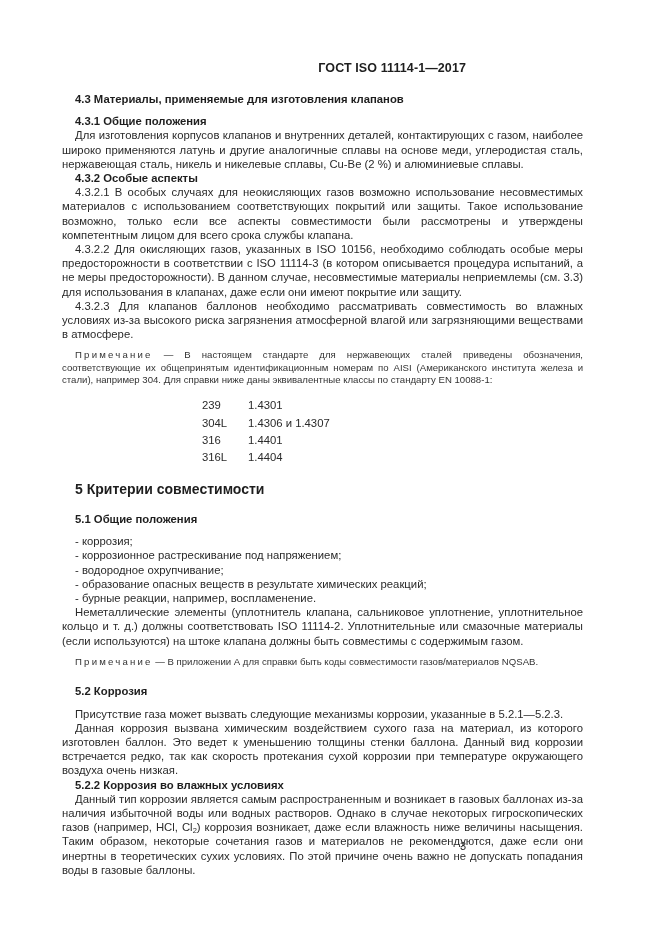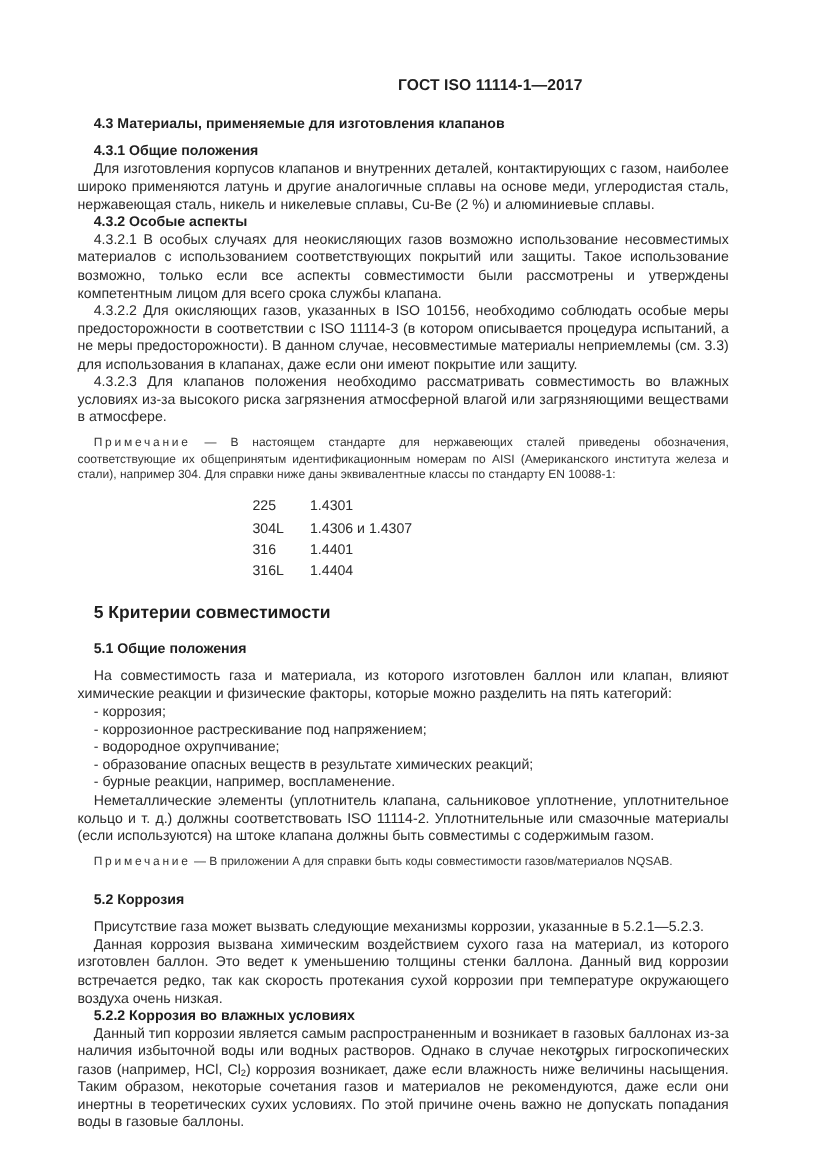--- a/index.html
+++ b/index.html
@@ -126,30 +126,30 @@
 
     <h3 class="h-section">4.3 Материалы, применяемые для изготовления клапанов</h3>
     <div class="gap8"></div>
 
     <h4 class="h-sub">4.3.1 Общие положения</h4>
     <p>Для изготовления корпусов клапанов и внутренних деталей, контактирующих с газом, наиболее широко применяются латунь и другие аналогичные сплавы на основе меди, углеродистая сталь, нержавеющая сталь, никель и никелевые сплавы, Cu-Be (2 %) и алюминиевые сплавы.</p>
 
     <h4 class="h-sub">4.3.2 Особые аспекты</h4>
     <p>4.3.2.1 В особых случаях для неокисляющих газов возможно использование несовместимых материалов с использованием соответствующих покрытий или защиты. Такое использование возможно, только если все аспекты совместимости были рассмотрены и утверждены компетентным лицом для всего срока службы клапана.</p>
     <p>4.3.2.2 Для окисляющих газов, указанных в ISO 10156, необходимо соблюдать особые меры предосторожности в соответствии с ISO 11114-3 (в котором описывается процедура испытаний, а не меры предосторожности). В данном случае, несовместимые материалы неприемлемы (см. 3.3) для использования в клапанах, даже если они имеют покрытие или защиту.</p>
-    <p>4.3.2.3 Для клапанов положения необходимо рассматривать совместимость во влажных условиях из-за высокого риска загрязнения атмосферной влагой или загрязняющими веществами в атмосфере.</p>
+    <p>4.3.2.3 Для клапанов баллонов необходимо рассматривать совместимость во влажных условиях из-за высокого риска загрязнения атмосферной влагой или загрязняющими веществами в атмосфере.</p>
 
     <div class="gap8"></div>
     <p class="note"><span class="spaced">Примечание</span><span> — В настоящем стандарте для нержавеющих сталей приведены обозначения, соответствующие их общепринятым идентификационным номерам по AISI (Американского института железа и стали), например 304. Для справки ниже даны эквивалентные классы по стандарту EN 10088-1:</span></p>
 
     <div class="gap10"></div>
     <table class="grade-table">
       <tbody>
         <tr>
-          <td class="c1">225</td>
+          <td class="c1">239</td>
           <td>1.4301</td>
         </tr>
         <tr>
           <td class="c1">304L</td>
           <td>1.4306 и 1.4307</td>
         </tr>
         <tr>
           <td class="c1">316</td>
           <td>1.4401</td>
         </tr>
@@ -159,21 +159,20 @@
         </tr>
       </tbody>
     </table>
 
     <div class="gap16"></div>
     <h2 class="h-main">5 Критерии совместимости</h2>
 
     <div class="gap16"></div>
     <h3 class="h-section">5.1 Общие положения</h3>
     <div class="gap8"></div>
-    <p>На совместимость газа и материала, из которого изготовлен баллон или клапан, влияют химические реакции и физические факторы, которые можно разделить на пять категорий:</p>
     <ul class="dash-list">
       <li>коррозия;</li>
       <li>коррозионное растрескивание под напряжением;</li>
       <li>водородное охрупчивание;</li>
       <li>образование опасных веществ в результате химических реакций;</li>
       <li>бурные реакции, например, воспламенение.</li>
     </ul>
     <p>Неметаллические элементы (уплотнитель клапана, сальниковое уплотнение, уплотнительное кольцо и т. д.) должны соответствовать ISO 11114-2. Уплотнительные или смазочные материалы (если используются) на штоке клапана должны быть совместимы с содержимым газом.</p>
 
     <div class="gap8"></div>

